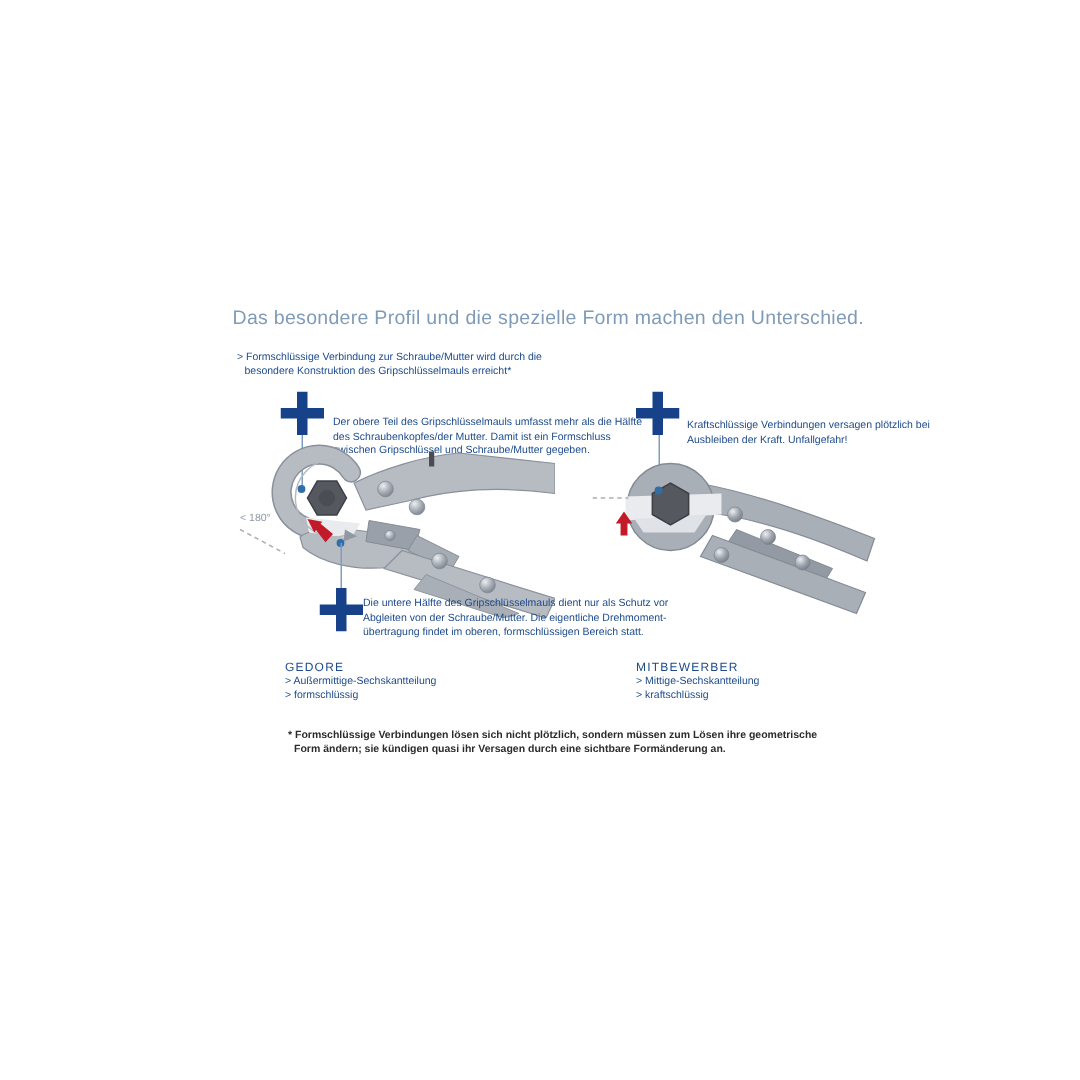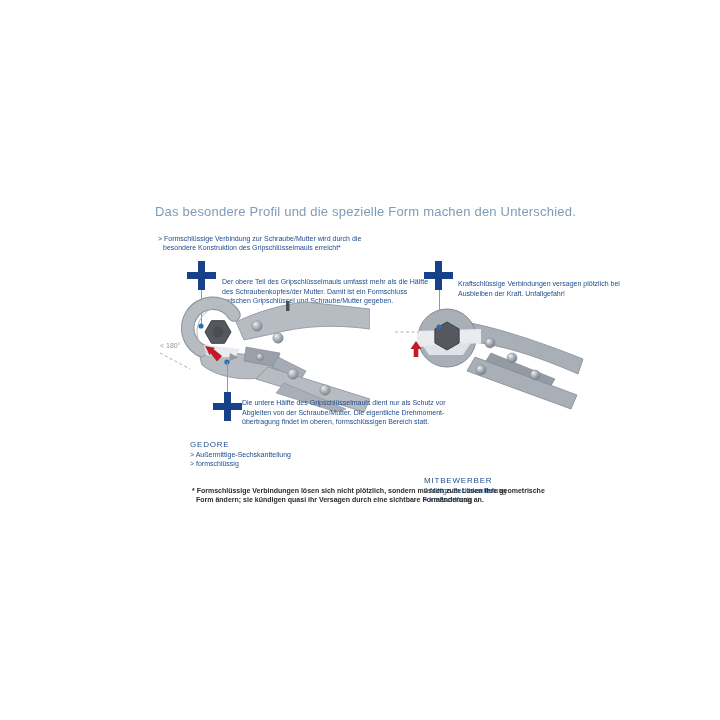--- a/index.html
+++ b/index.html
@@ -165,21 +165,21 @@
   </div>
 
   <div class="abs" style="left:190px;top:440px;">
     <div class="brand">GEDORE</div>
     <div class="features" style="margin-top:2px;">
       <span class="ln">&gt; Außermittige-Sechskantteilung</span>
       <span class="ln">&gt; formschlüssig</span>
     </div>
   </div>
 
-  <div class="abs" style="left:424px;top:440px;margin-top:36px;">
+  <div class="abs" style="left:424px;top:440px;">
     <div class="brand">MITBEWERBER</div>
     <div class="features" style="margin-top:2px;">
       <span class="ln">&gt; Mittige-Sechskantteilung</span>
       <span class="ln">&gt; kraftschlüssig</span>
     </div>
   </div>
 
   <div class="abs footnote" style="left:192px;top:486px;">
     <span class="ln">* Formschlüssige Verbindungen lösen sich nicht plötzlich, sondern müssen zum Lösen ihre geometrische</span>
     <span class="ln">Form ändern; sie kündigen quasi ihr Versagen durch eine sichtbare Formänderung an.</span>

